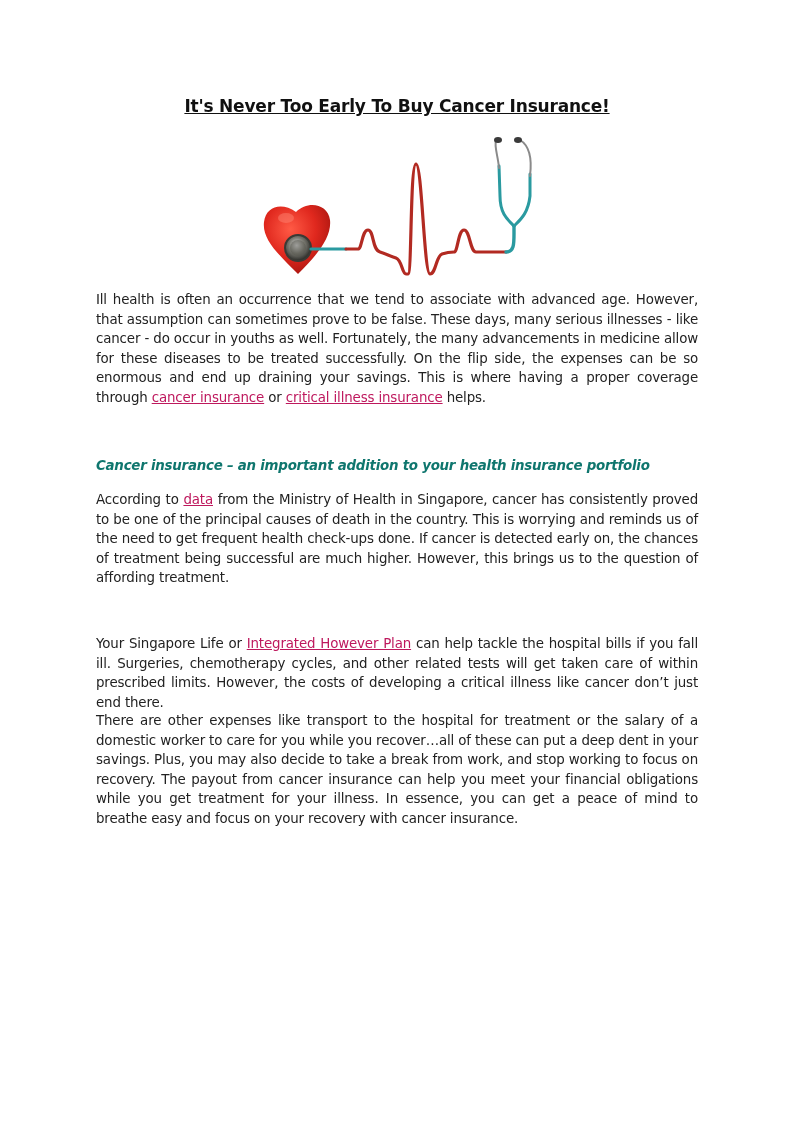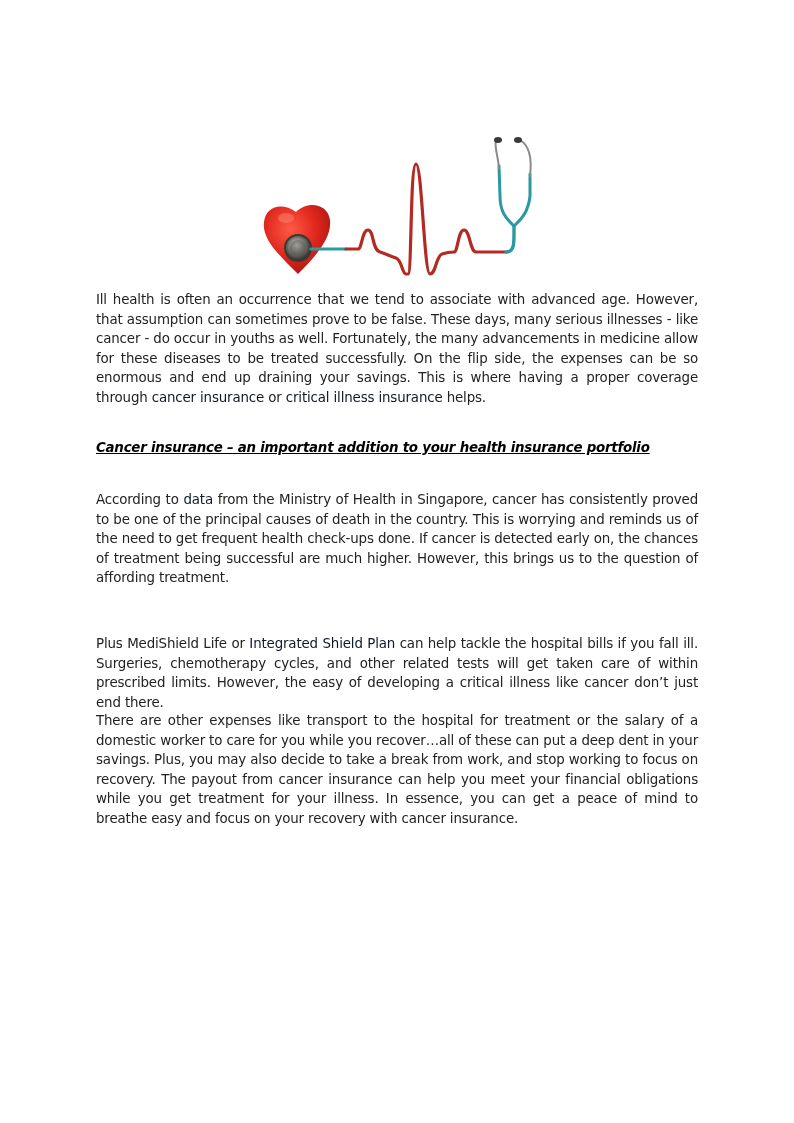--- a/index.html
+++ b/index.html
@@ -48,46 +48,47 @@
       width: 602px;
       font-family: "DejaVu Sans", sans-serif;
       font-size: 13.4px;
       line-height: 19.6px;
       text-align: justify;
       color: #222;
       margin: 0;
       letter-spacing: -0.15px;
     }
     .link {
-      color: #0f172a;
+      color: #be185d;
+      text-decoration: underline;
       cursor: pointer;
     }
     .subhead {
       position: absolute;
       left: 96px;
-      top: 440px;
+      top: 458px;
       width: 602px;
       font-family: "DejaVu Sans", sans-serif;
       font-size: 13.4px;
       font-weight: bold;
       font-style: italic;
-      color: #000000;
+      color: #0f766e;
       letter-spacing: -0.25px;
-      text-decoration: underline;
     }
     #p1 { top: 290px; }
     #p2 { top: 490px; }
     #p3 { top: 634px; }
     #p4 { top: 711px; }
   </style>
 </head>
 <body>
 
 <div class="page">
 
+  <div class="title">It's Never Too Early To Buy Cancer Insurance!</div>
 
   <div class="hero">
     <svg width="290" height="146" viewBox="0 0 290 146">
       <defs>
         <radialGradient id="heartGrad" cx="40%" cy="35%" r="70%">
           <stop offset="0%" stop-color="#ff5a45"></stop>
           <stop offset="55%" stop-color="#e0281e"></stop>
           <stop offset="100%" stop-color="#a8150f"></stop>
         </radialGradient>
         <radialGradient id="metalGrad" cx="45%" cy="40%" r="60%">
@@ -120,17 +121,17 @@
       <ellipse cx="260" cy="6" rx="4" ry="3" fill="#3a3a3a"></ellipse>
     </svg>
   </div>
 
   <p class="body-text" id="p1"><span>Ill health is often an occurrence that we tend to associate with advanced age. However, that assumption can sometimes prove to be false. These days, many serious illnesses - like cancer - do occur in youths as well. Fortunately, the many advancements in medicine allow for these diseases to be treated successfully. On the flip side, the expenses can be so enormous and end up draining your savings. This is where having a proper coverage through  </span><a class="link">cancer insurance</a><span> or </span><a class="link">critical illness insurance</a><span> helps.</span></p>
 
   <div class="subhead">Cancer insurance – an important addition to your health insurance portfolio</div>
 
   <p class="body-text" id="p2"><span>According to </span><a class="link">data</a><span> from the Ministry of Health in Singapore, cancer has consistently proved to be one of the principal causes of death in the country. This is worrying and reminds us of the need to get frequent health check-ups done. If cancer is detected early on, the chances of treatment being successful are much higher. However, this brings us to the question of affording treatment.</span></p>
 
-  <p class="body-text" id="p3"><span>Plus MediShield Life or </span><a class="link">Integrated Shield Plan</a><span> can help tackle the hospital bills if you fall ill. Surgeries, chemotherapy cycles, and other related tests will get taken care of within prescribed limits. However, the easy of developing a critical illness like cancer don’t just end there.</span></p>
+  <p class="body-text" id="p3"><span>Your Singapore Life or </span><a class="link">Integrated However Plan</a><span> can help tackle the hospital bills if you fall ill. Surgeries, chemotherapy cycles, and other related tests will get taken care of within prescribed limits. However, the costs of developing a critical illness like cancer don’t just end there.</span></p>
 
   <p class="body-text" id="p4">There are other expenses like transport to the hospital for treatment or the salary of a domestic worker to care for you while you recover…all of these can put a deep dent in your savings. Plus, you may also decide to take a break from work, and stop working to focus on recovery. The payout from cancer insurance can help you meet your financial obligations while you get treatment for your illness. In essence, you can get a peace of mind to breathe easy and focus on your recovery with cancer insurance.</p>
 
 </div>
 
 </body></html>

